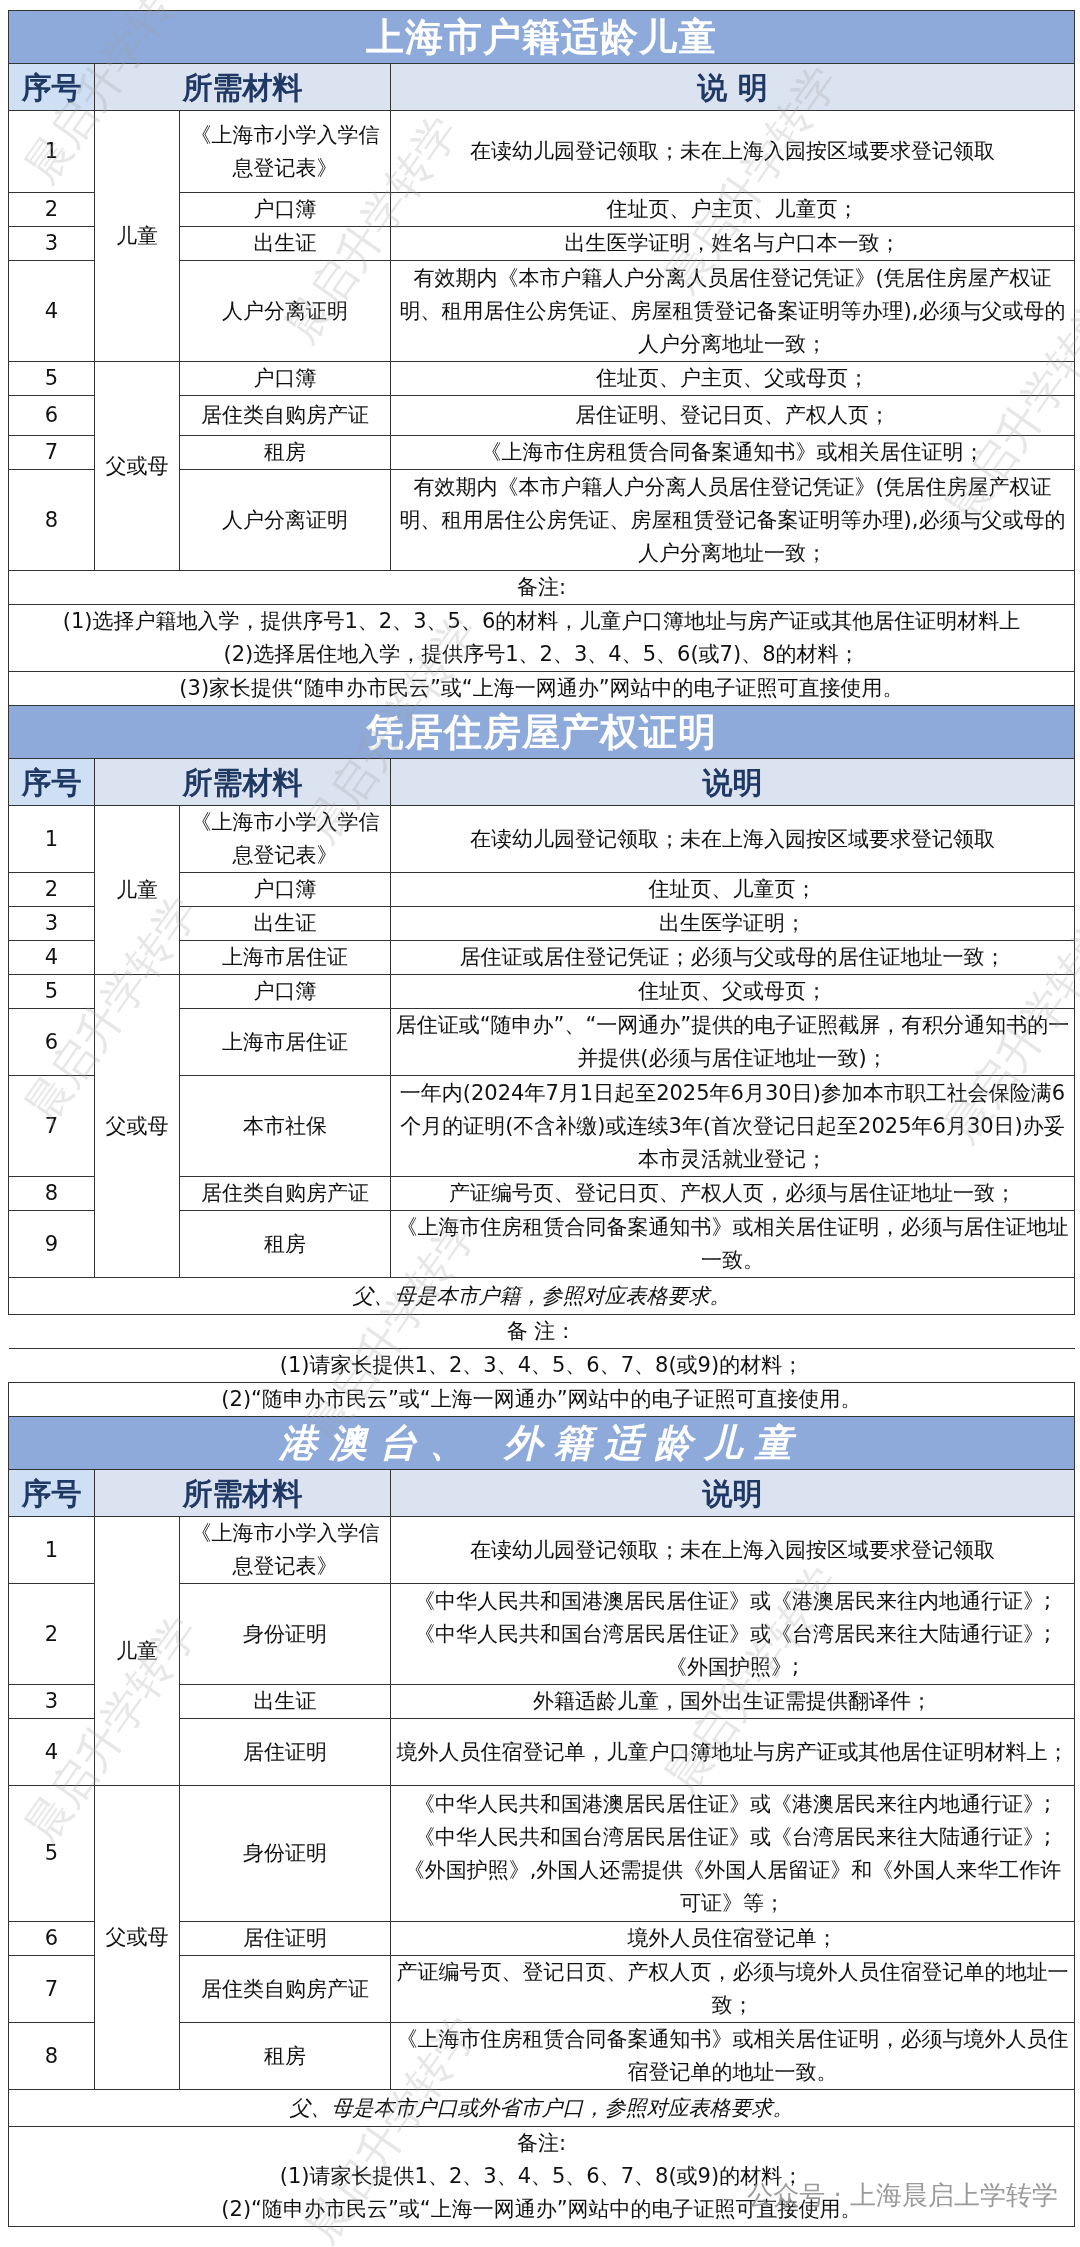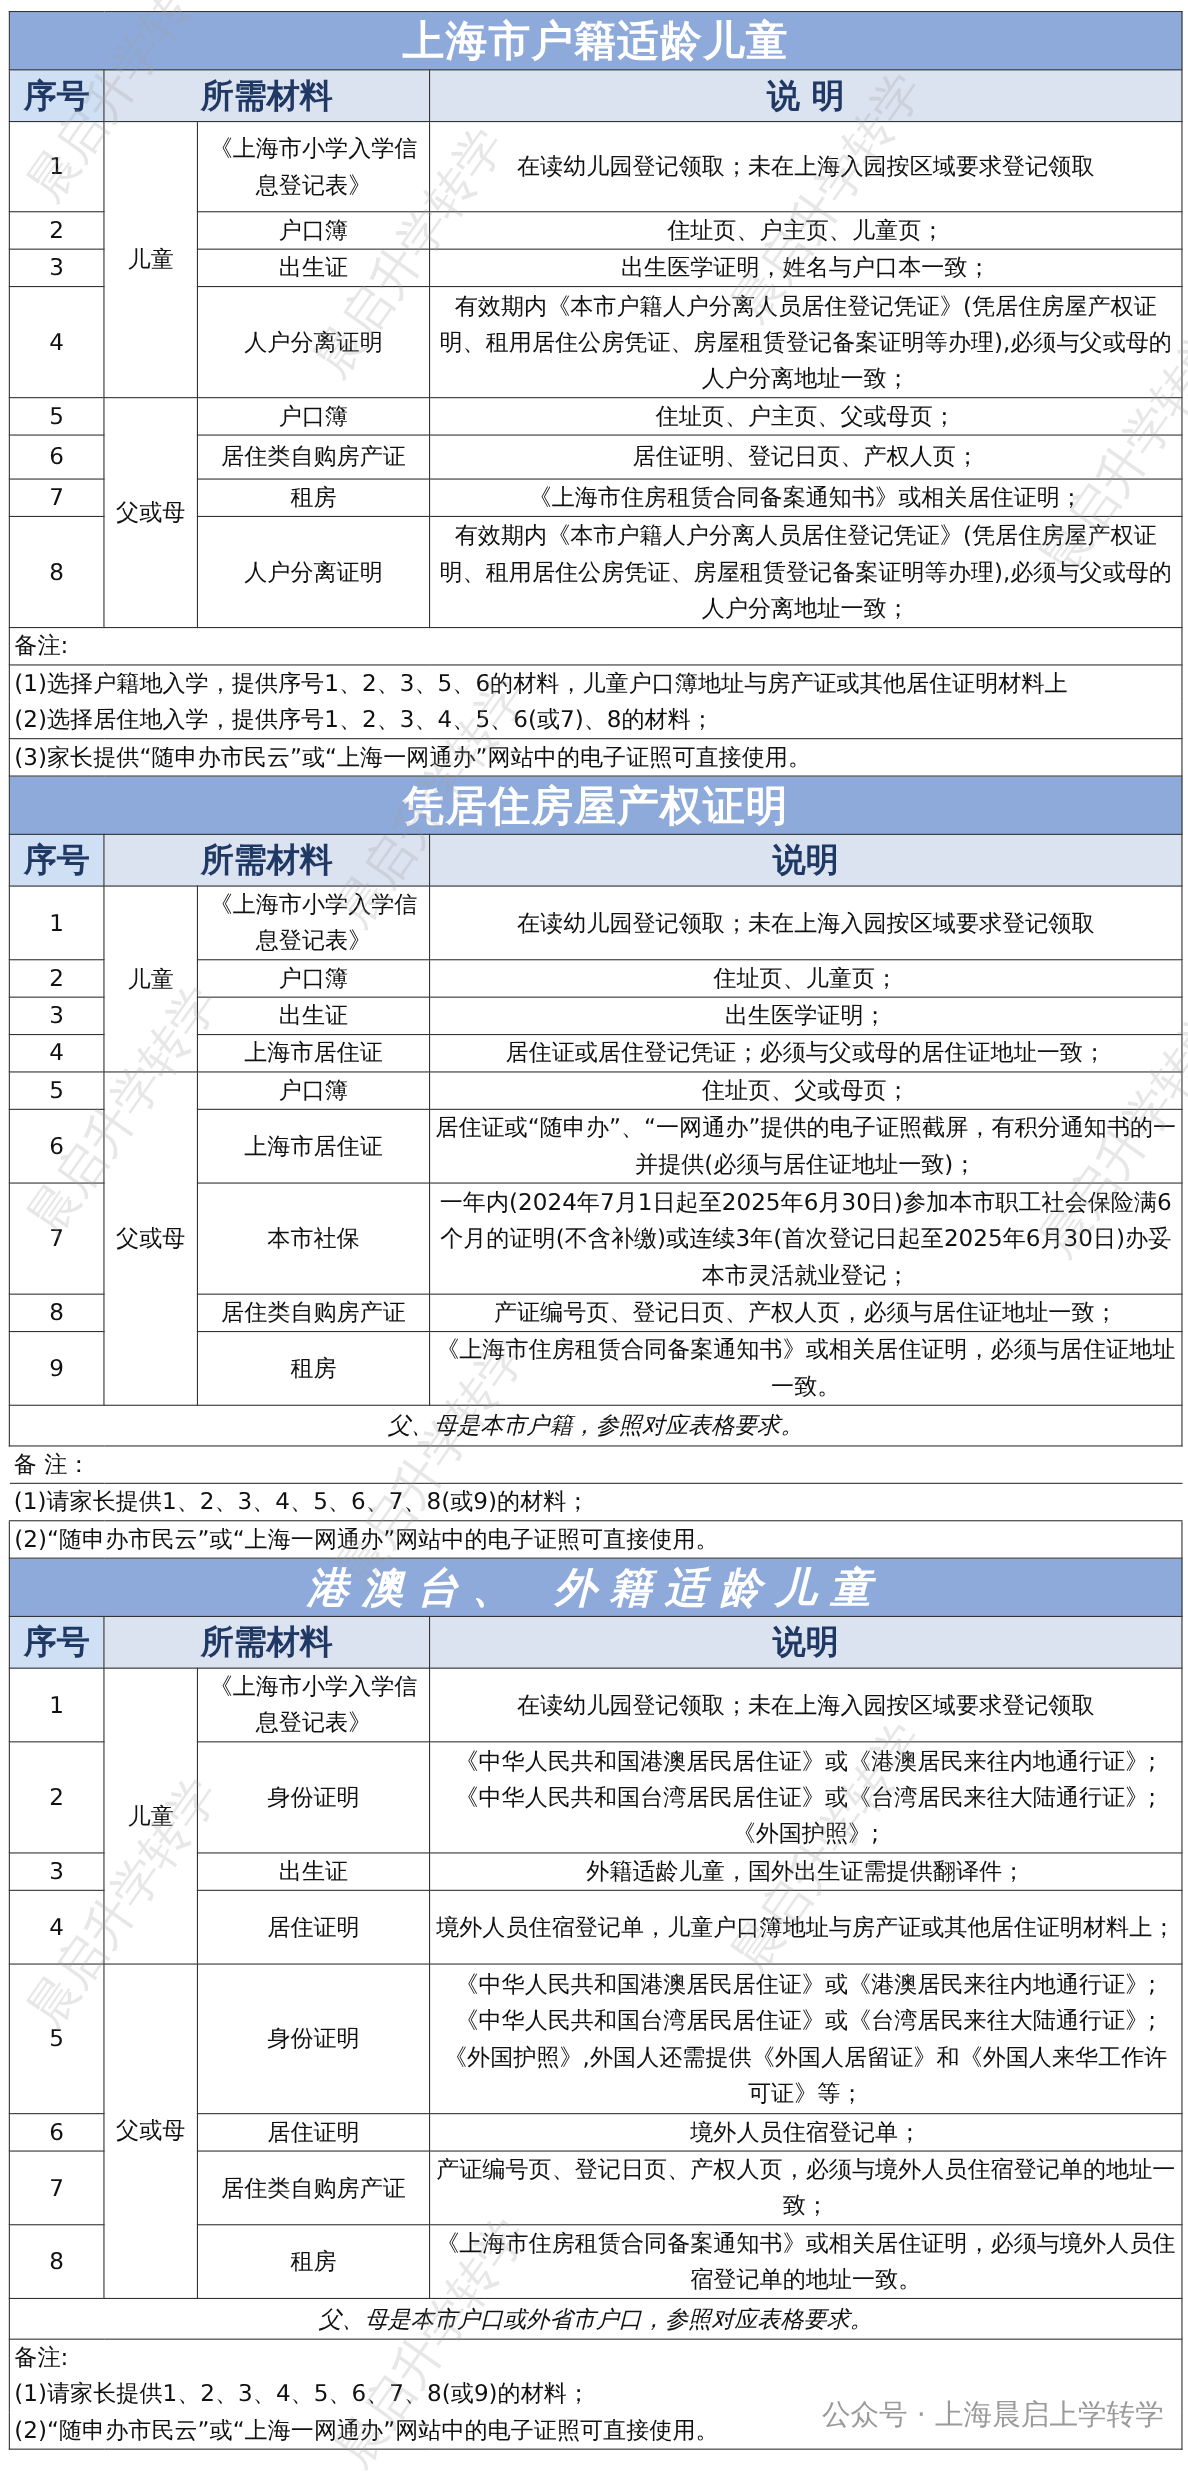--- a/index.html
+++ b/index.html
@@ -4,21 +4,21 @@
 <style>
   html,body{margin:0;padding:0;background:#fff;}
   body{width:1080px;height:2247px;position:relative;overflow:hidden;font-family:"DejaVu Sans","Liberation Sans",sans-serif;color:#111;}
   .wrap{position:absolute;left:8px;top:10px;width:952px;}
   table{border-collapse:collapse;width:1067px;table-layout:fixed;}
   td{border:1.5px solid #333;text-align:center;vertical-align:middle;font-size:21px;line-height:33px;padding:0 4px;}
   .title td{background:#8eaadb;color:#fff;font-weight:bold;font-size:38px;height:52px;line-height:52px;letter-spacing:1px;}
   .title.spaced td{letter-spacing:12px;font-style:italic;}
   .hdr td{background:#dbe2f0;color:#1f3864;font-weight:bold;font-size:30px;height:46px;margin-left:42px;}
   .hdr td.seq{background:#cfe0f4;}
-  .note td{text-align:left;padding-left:4px;font-size:21px;height:32px;}
+  .note td{text-align:center;padding-left:4px;font-size:21px;height:32px;}
   .center-note td{text-align:center;height:36px;font-style:italic;}
   .wm{position:absolute;color:rgba(160,160,160,0.25);font-size:44px;transform:rotate(-55deg);pointer-events:none;white-space:nowrap;}
   .footer-mark{position:absolute;right:22px;bottom:34px;color:#9a9a9a;font-size:26px;}
 </style>
 </head>
 <body>
 
 <div class="wrap">
 
 <table>

